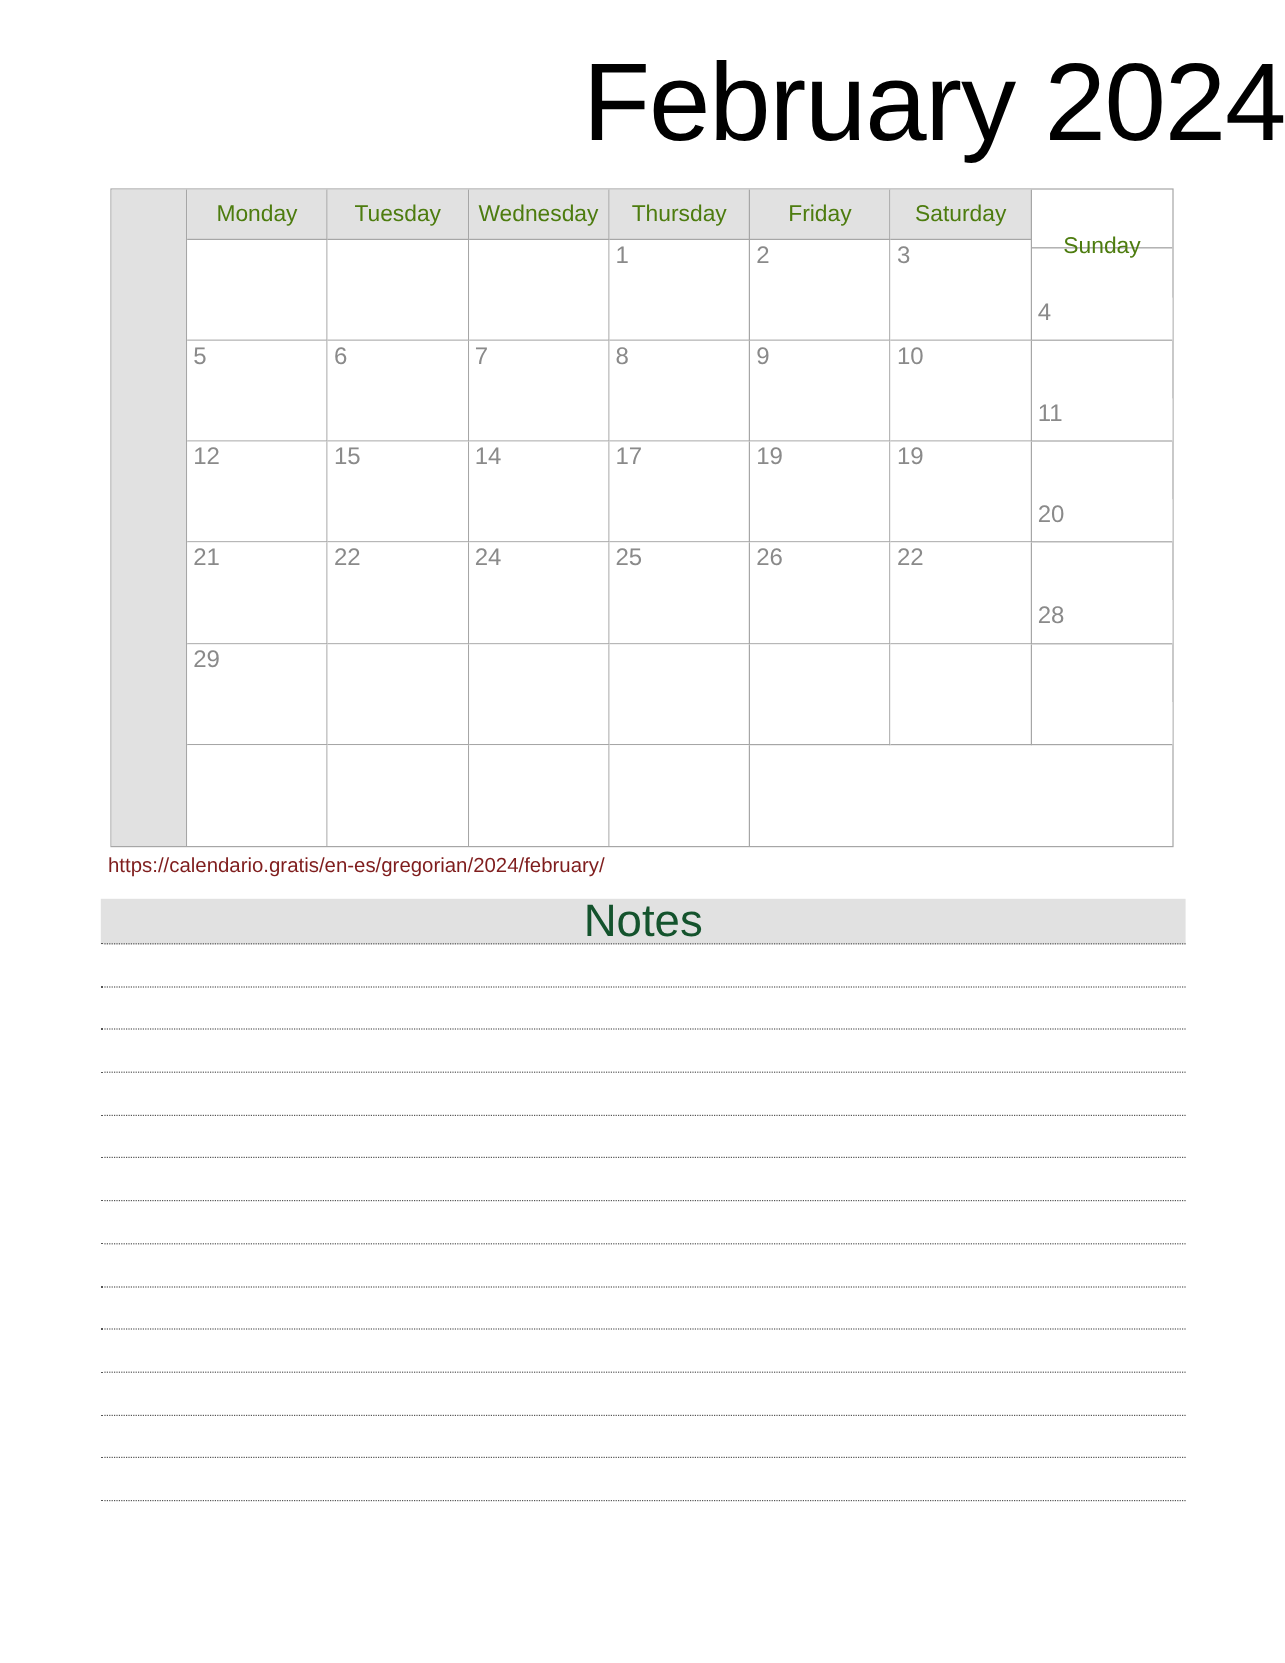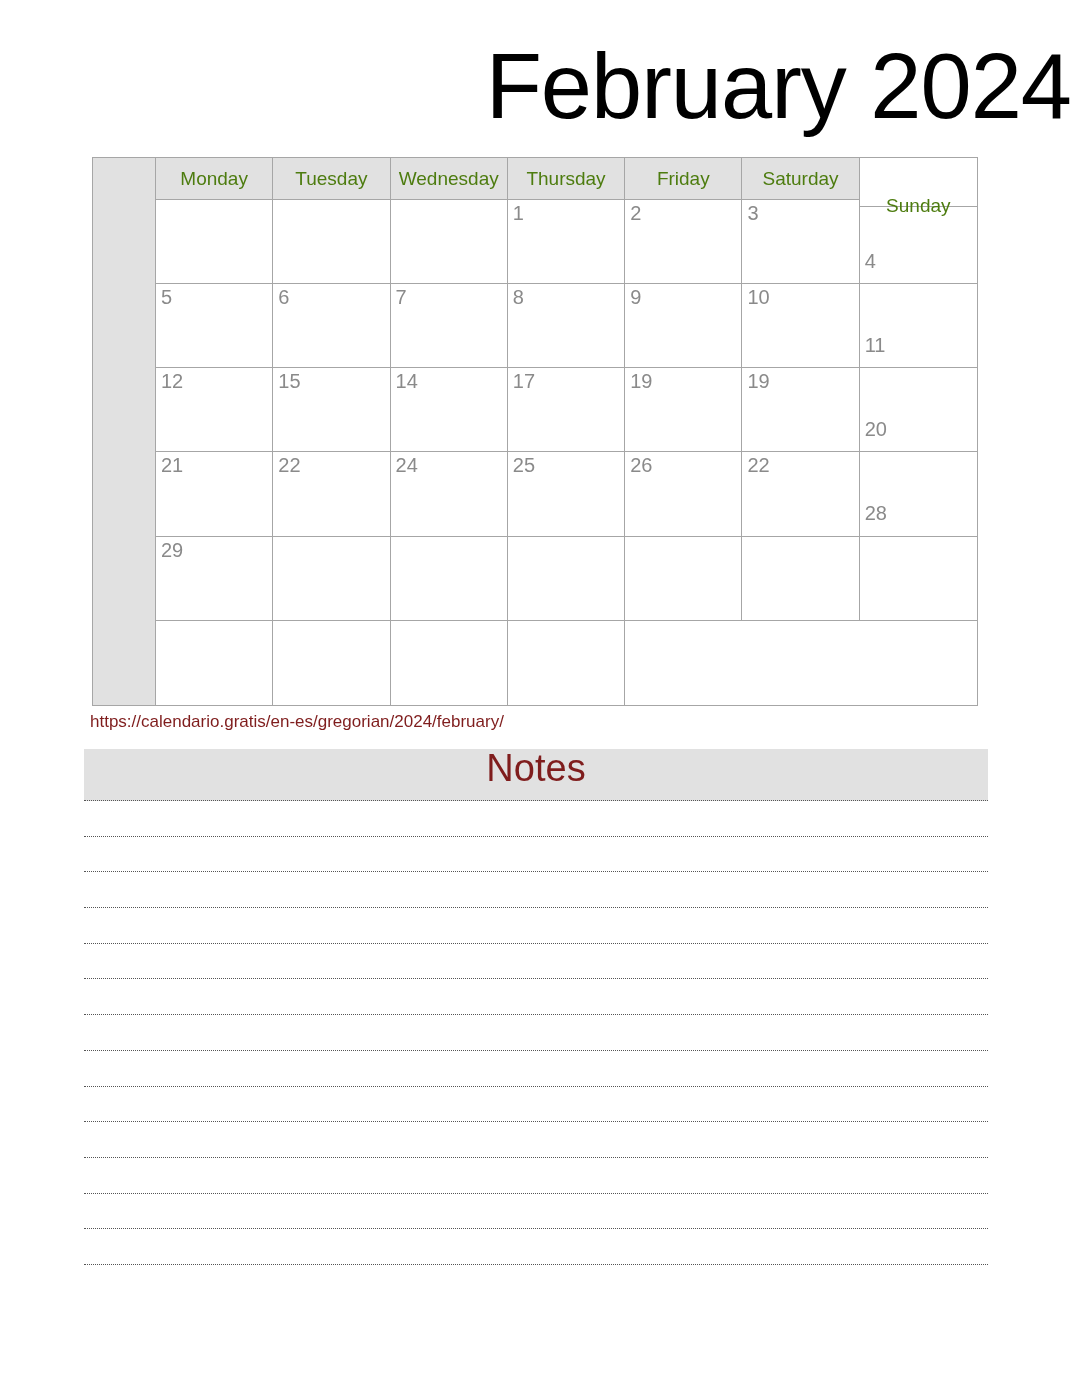--- a/index.html
+++ b/index.html
@@ -79,27 +79,27 @@
     text-decoration: none;
   }
 
   
   .notes {
     position: absolute;
     left: 84px; top: 749px;
     width: 904px;
   }
   .notes-header {
-    height: 52px;
+    height: 38px;
     background: #e1e1e1;
     border-bottom: 1px dotted #555;
     text-align: center;
     font-size: 38px;
     line-height: 38px;
-    color: #7f1d1d;
+    color: #14532d;
   }
   .note-line {
     height: 35.7px;
     border-bottom: 1px dotted #555;
   }
 </style>
 </head>
 <body>
 
 <div class="page-title">February 2024</div>

